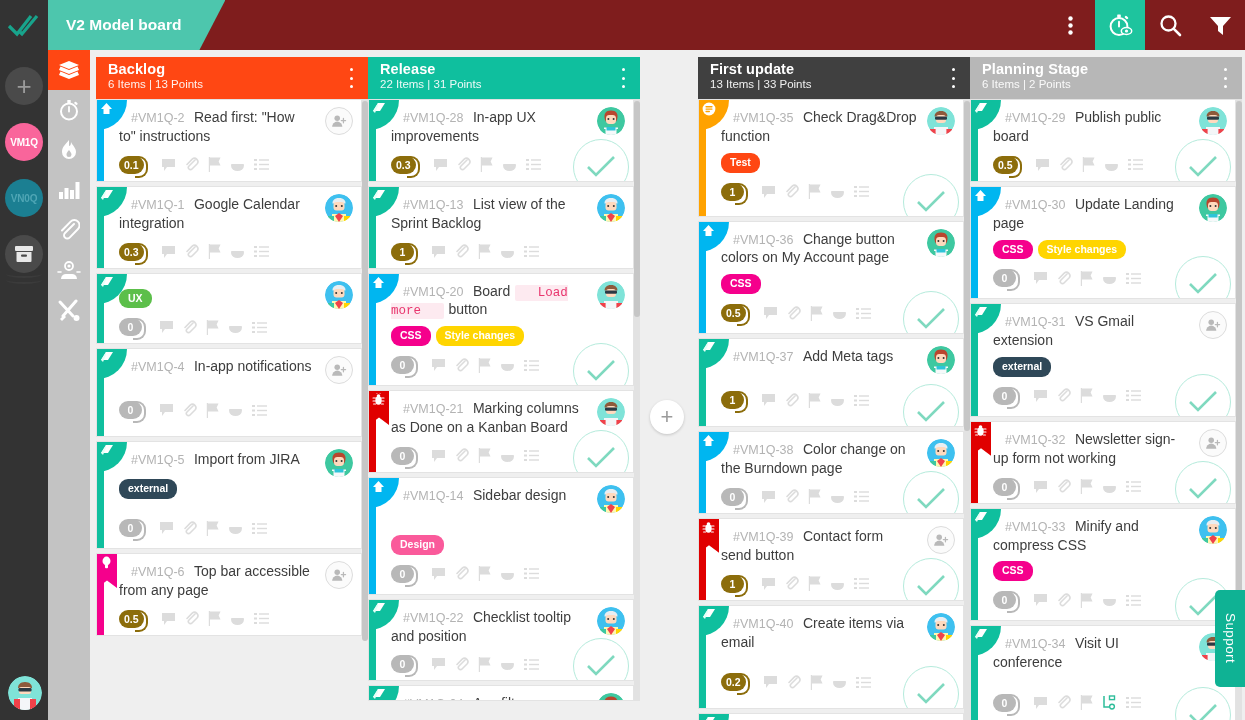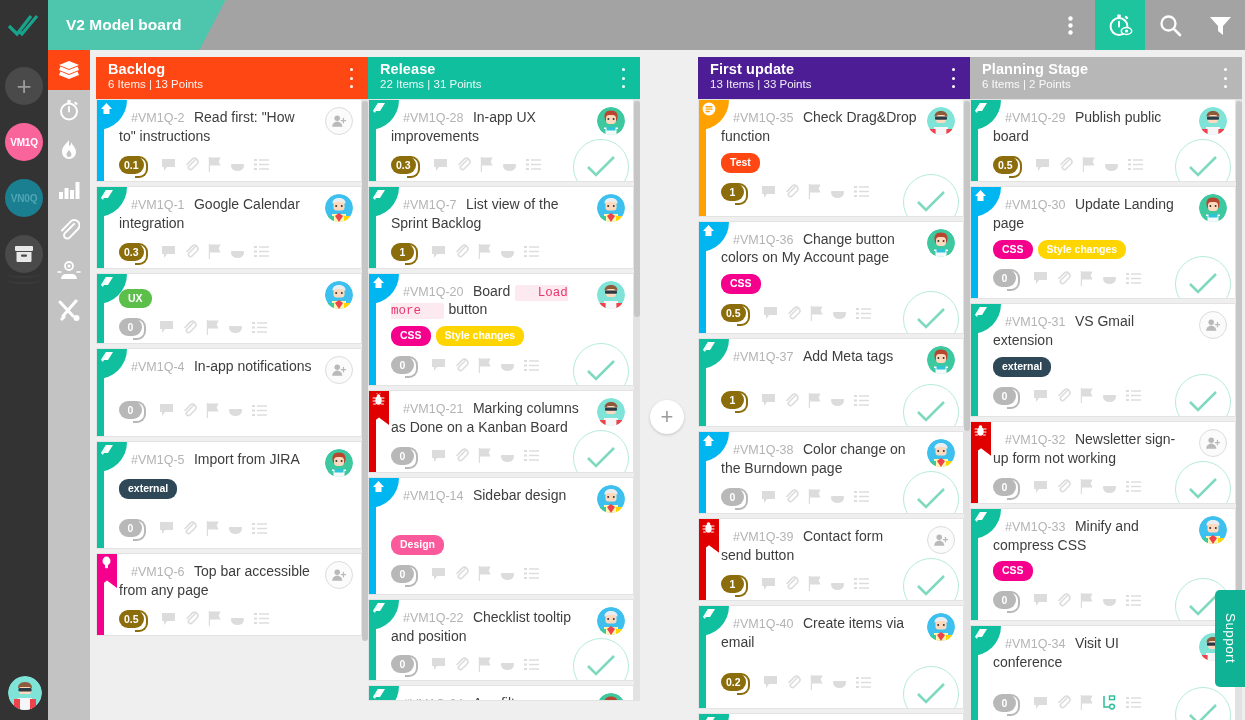--- a/index.html
+++ b/index.html
@@ -55,21 +55,21 @@
     width: 42px; height: 40px;
     display: flex; align-items: center; justify-content: center;
     color: #ffffff;
   }
   #tool-rail .tool.active { background: #ff4713; }
 
   
   #topbar {
     position: absolute; left: 48px; top: 0;
     width: 1197px; height: 50px;
-    background: #a3a3a3;
+    background: #7f1d1d;
     z-index: 28;
   }
   #board-tab {
     position: absolute; left: 0; top: 0;
     height: 50px; padding: 0 34px 0 18px;
     background: #4dc6ad;
     color: #ffffff; font-size: 15.5px; font-weight: bold;
     display: flex; align-items: center;
     clip-path: polygon(0 0, 100% 0, calc(100% - 26px) 100%, 0 100%);
     padding-right: 44px;
@@ -809,21 +809,21 @@
 
       <div class="card">
         <div class="card-stripe" style="background:#0fbf9e;"></div>
         <div class="ribbon" style="background:#0fbf9e;">
           <svg width="14" height="13" viewBox="0 0 14 13">
             <path d="M1 9 L6 1 h7 L8 9z" fill="#fff"></path>
               <path d="M1 9 L6 1 L6 4 L3 11z" fill="#e6fff8"></path>
           </svg>
         </div>
         <div class="card-title-row">
-          <span class="card-id">#VM1Q-7</span>
+          <span class="card-id">#VM1Q-13</span>
           <span class="card-title">List view of the Sprint Backlog</span>
         </div>
         <div class="avatar">
           <svg width="28" height="28" viewBox="0 0 28 28">
             <circle cx="14" cy="14" r="14" fill="#3ec0ef"></circle>
             <path d="M14 4 c-5 0 -6.5 2.6 -6.5 5.4 h13 C20.5 6.6 19 4 14 4z" fill="#e8eef2"></path>
             <rect x="8.5" y="8" width="11" height="8.5" rx="3" fill="#ffd9bd"></rect>
             <circle cx="11.2" cy="12" r="1" fill="#333"></circle>
               <circle cx="16.8" cy="12" r="1" fill="#333"></circle>
             <path d="M7 20 h14 v8 h-14z" fill="#fff7b0"></path>
@@ -1151,21 +1151,21 @@
             <rect x="9" y="8" width="10" height="9" rx="3.4" fill="#ffd9bd"></rect>
             <circle cx="11.4" cy="12" r="1" fill="#333"></circle>
               <circle cx="16.6" cy="12" r="1" fill="#333"></circle>
           </svg>
         </div>
       </div>
     </div>
   </div>
 
   <div class="column" style="left:608px;">
-    <div class="col-head" style="background:#4c1d95;">
+    <div class="col-head" style="background:#404040;">
       <div class="col-title">First update</div>
       <div class="col-sub">13 Items | 33 Points</div>
       <div class="col-dots">
           <i></i>
           <i></i>
           <i></i>
         </div>
     </div>
     <div class="col-body">
       <div class="col-track"></div>

